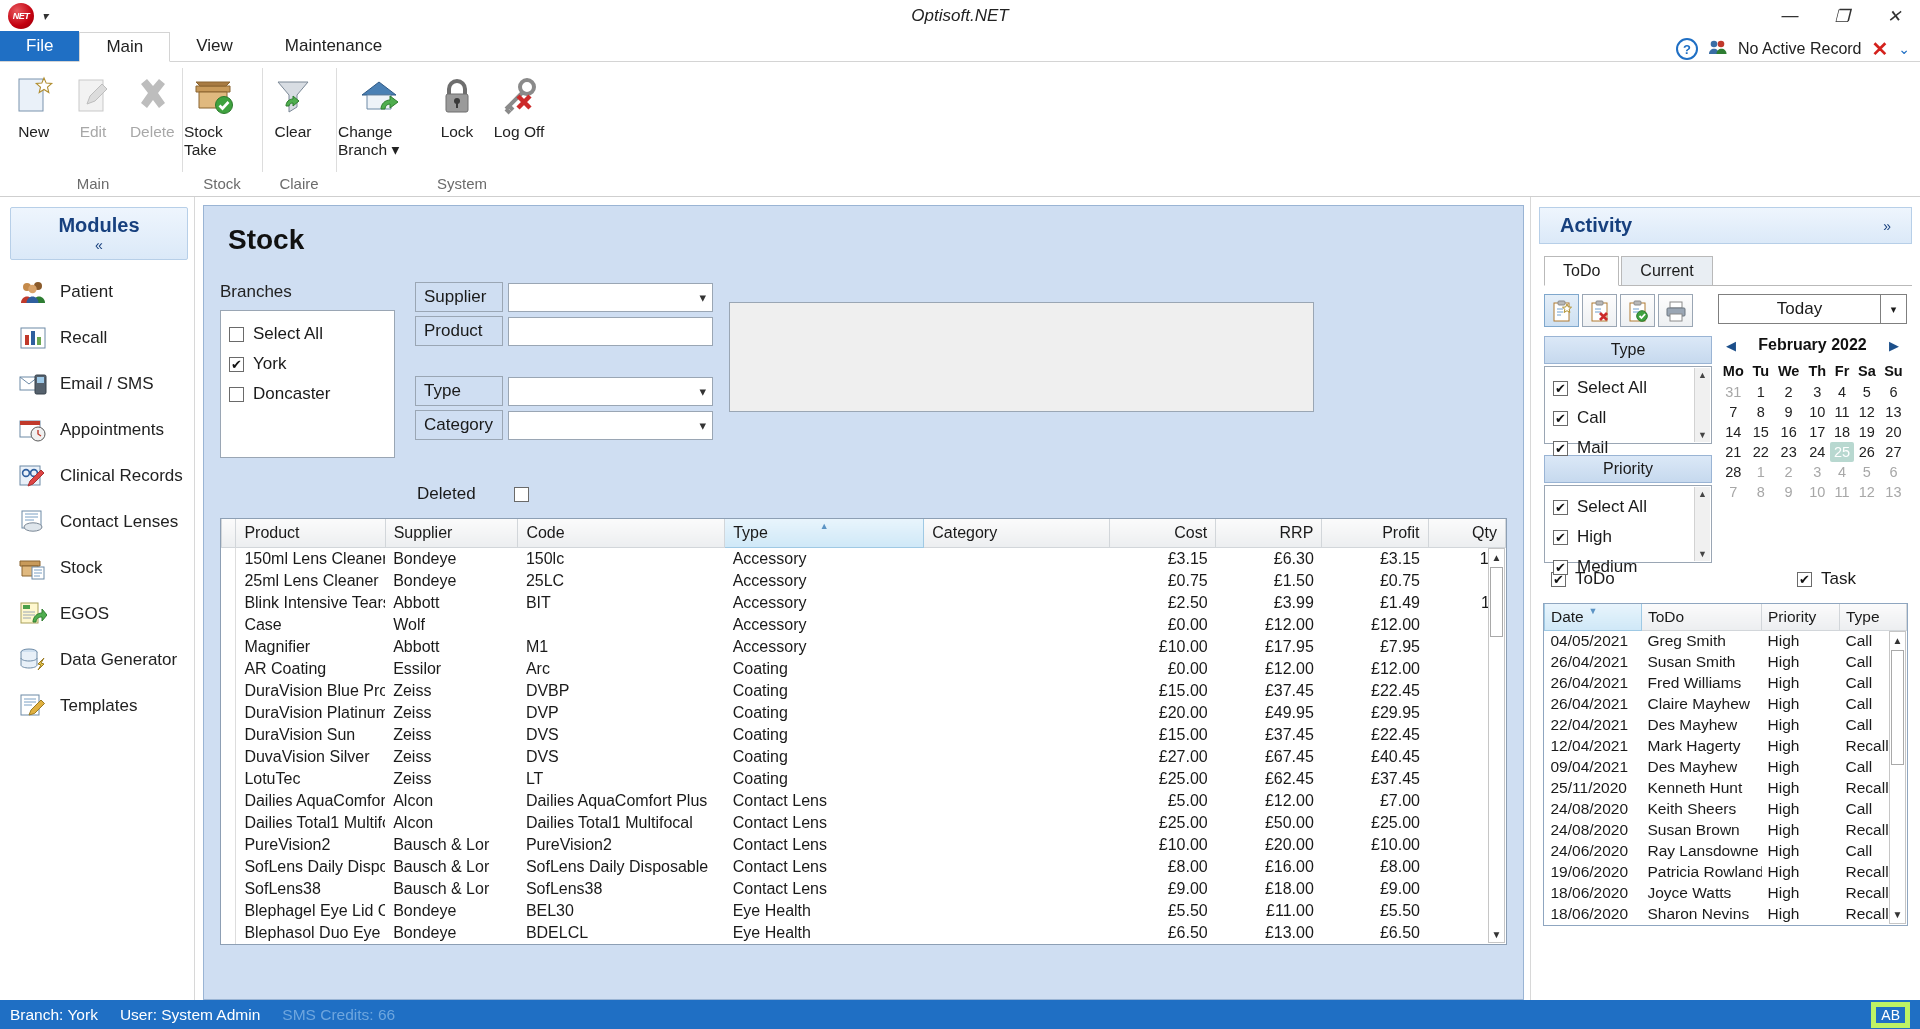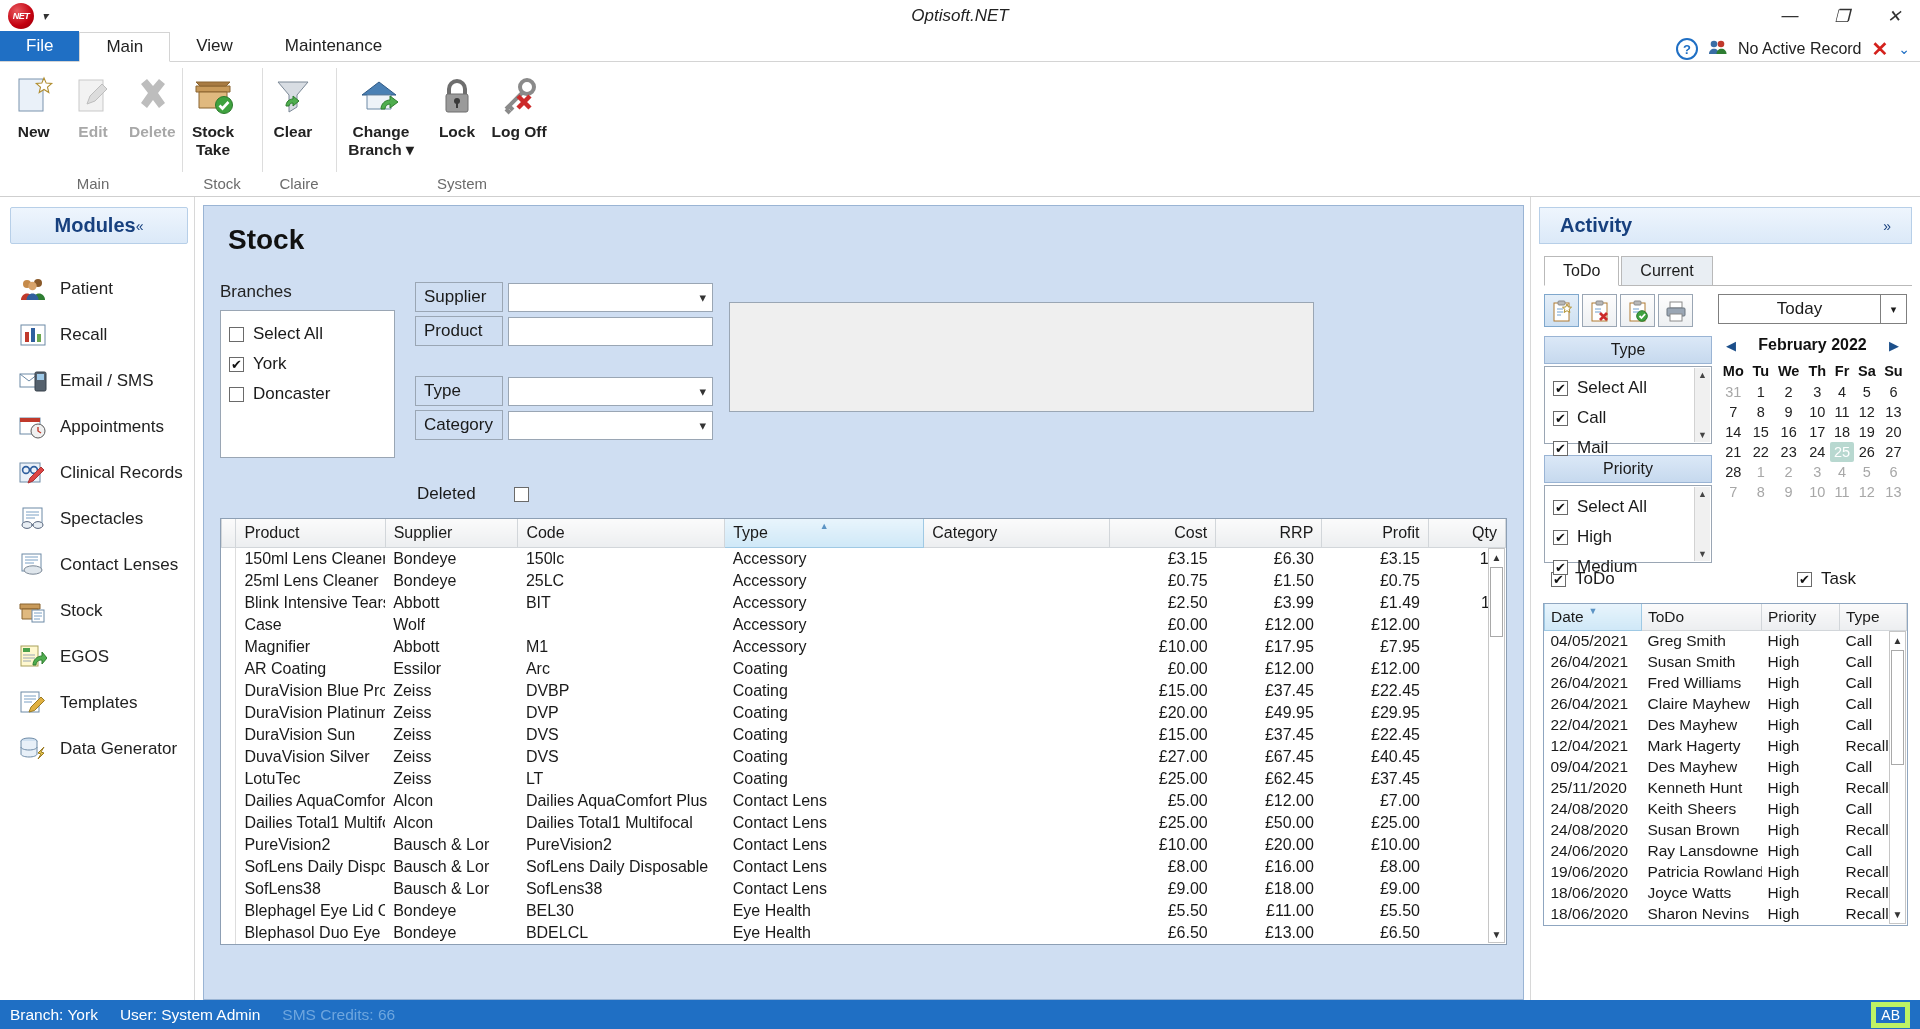--- a/index.html
+++ b/index.html
@@ -63,36 +63,36 @@
   .rgroup-items { display:flex; flex:1; align-items:flex-start; padding-top:8px; }
   .rgroup-label {
     text-align:center; font-size:15px; color:#6b6b6b;
     padding-bottom:4px; border-top:0;
   }
   .rgroup + .rgroup::before {
     content:""; position:absolute; left:0; top:6px; bottom:24px; width:1px; background:#ddd;
   }
   .rbtn {
     width:62px; display:flex; flex-direction:column; align-items:center;
-    font-size:15.5px; color:#222; padding:4px 2px; line-height:1.15; text-align:center;font-weight:bold;
+    font-size:15.5px; color:#222; padding:4px 2px; line-height:1.15; 
   }
   .rbtn.wide { width:90px; }
   .rbtn.dim { color:#a8a8a8; }
   .ricon { height:46px; display:flex; align-items:center; justify-content:center; margin-bottom:3px; }
 
   
   .body-area { display:flex; height:calc(1029px - 32px - 30px - 135px - 29px); }
 
   
   .sidebar { width:195px; background:#fff; border-right:1px solid #d8d8d8; padding:10px 0 0 8px; }
   .mod-header {
-    display:flex; align-items:center; justify-content:center;
+    display:flex; align-items:center; justify-content:flex-start;
     background:linear-gradient(#eef5fd,#dbe9f8);
     border:1px solid #b7cfe8; border-radius:2px;
-    padding:6px 8px; margin:0 6px 22px 2px;
+    padding:6px 8px; margin:0 6px 9px 2px;flex-direction:column;
   }
   .mod-header .t { font-size:20px; font-weight:bold; color:#17407e; }
   .mod-header .c { font-size:14px; color:#17407e; }
   .mod-item { display:flex; align-items:center; gap:12px; padding:8px 6px 8px 10px; font-size:17px; color:#222; }
   .mod-item .mi { width:30px; height:30px; display:flex; align-items:center; justify-content:center; }
 
   
   .center { flex:1; padding:8px 6px 0 8px; }
   .stock-panel {
     border:1px solid #9ab4d4; background:#cfdef2; height:100%;
@@ -425,32 +425,20 @@
             <circle cx="15" cy="9" r="3.4" fill="none" stroke="#2f5f9e" stroke-width="1.6"></circle>
             <path d="M10.4 9h1.2" stroke="#2f5f9e" stroke-width="1.6"></path>
             <path d="M9 22l2-5 11-11 3 3-11 11z" fill="#d44" stroke="#a33"></path>
           </svg>
         </span>
       <span>Clinical Records</span>
     </div>
     <div class="mod-item">
       <span class="mi">
           <svg width="28" height="24" viewBox="0 0 28 24">
-            <rect x="4" y="1" width="19" height="17" fill="#fff" stroke="#6d8aa6"></rect>
-            <path d="M7 5h13M7 8h13M7 11h9" stroke="#7aa0c4"></path>
-            <ellipse cx="8" cy="18" rx="5" ry="3.4" fill="#e8eef4" stroke="#55637a"></ellipse>
-            <ellipse cx="19" cy="18" rx="5" ry="3.4" fill="#e8eef4" stroke="#55637a"></ellipse>
-            <path d="M13 18h1" stroke="#55637a"></path>
-          </svg>
-        </span>
-      <span>Spectacles</span>
-    </div>
-    <div class="mod-item">
-      <span class="mi">
-          <svg width="28" height="24" viewBox="0 0 28 24">
             <rect x="3" y="1" width="19" height="17" fill="#fff" stroke="#6d8aa6"></rect>
             <path d="M6 4h13M6 7h13M6 10h9" stroke="#7aa0c4"></path>
             <ellipse cx="14" cy="17" rx="9" ry="4.2" fill="#dfe6ec" stroke="#7b8896"></ellipse>
           </svg>
         </span>
       <span>Contact Lenses</span>
     </div>
     <div class="mod-item">
       <span class="mi">
           <svg width="28" height="24" viewBox="0 0 28 24">
@@ -469,37 +457,37 @@
             <rect x="4" y="3" width="7" height="4" fill="#4aa04a"></rect>
             <path d="M4 10h12M4 13h12M4 16h8" stroke="#9aa6b4"></path>
             <path d="M14 20c0-5 4-9 9-9v-4l5 6-5 6v-4c-4 0-6 2-6 5z" fill="#4fae4f" stroke="#2f7d2f"></path>
           </svg>
         </span>
       <span>EGOS</span>
     </div>
     <div class="mod-item">
       <span class="mi">
           <svg width="28" height="24" viewBox="0 0 28 24">
-            <rect x="2" y="1" width="18" height="20" fill="#fff" stroke="#6d8aa6"></rect>
-            <path d="M5 5h12M5 8h12M5 11h8" stroke="#7aa0c4"></path>
-            <path d="M10 21l2-5 10-10 3.5 3.5-10 10z" fill="#e0b040" stroke="#9a7a22"></path>
-          </svg>
-        </span>
-      <span>Templates</span>
-    </div>
-    <div class="mod-item">
-      <span class="mi">
-          <svg width="28" height="24" viewBox="0 0 28 24">
             <ellipse cx="10" cy="4" rx="8" ry="3" fill="#cfe0f0" stroke="#6d8aa6"></ellipse>
             <path d="M2 4v13c0 1.7 3.6 3 8 3s8-1.3 8-3V4" fill="#e8f0f8" stroke="#6d8aa6"></path>
             <path d="M2 10c0 1.7 3.6 3 8 3s8-1.3 8-3" fill="none" stroke="#6d8aa6"></path>
             <path d="M19 22l6-6-3-1 3-5-6 6 3 1z" fill="#e8c84a" stroke="#9a7a22"></path>
           </svg>
         </span>
       <span>Data Generator</span>
+    </div>
+    <div class="mod-item">
+      <span class="mi">
+          <svg width="28" height="24" viewBox="0 0 28 24">
+            <rect x="2" y="1" width="18" height="20" fill="#fff" stroke="#6d8aa6"></rect>
+            <path d="M5 5h12M5 8h12M5 11h8" stroke="#7aa0c4"></path>
+            <path d="M10 21l2-5 10-10 3.5 3.5-10 10z" fill="#e0b040" stroke="#9a7a22"></path>
+          </svg>
+        </span>
+      <span>Templates</span>
     </div>
   </div>
 
   <div class="center">
     <div class="stock-panel">
       <div class="stock-title">Stock</div>
 
       <div class="filters">
         <div class="branches-col">
           <div class="branches-lbl">Branches</div>

